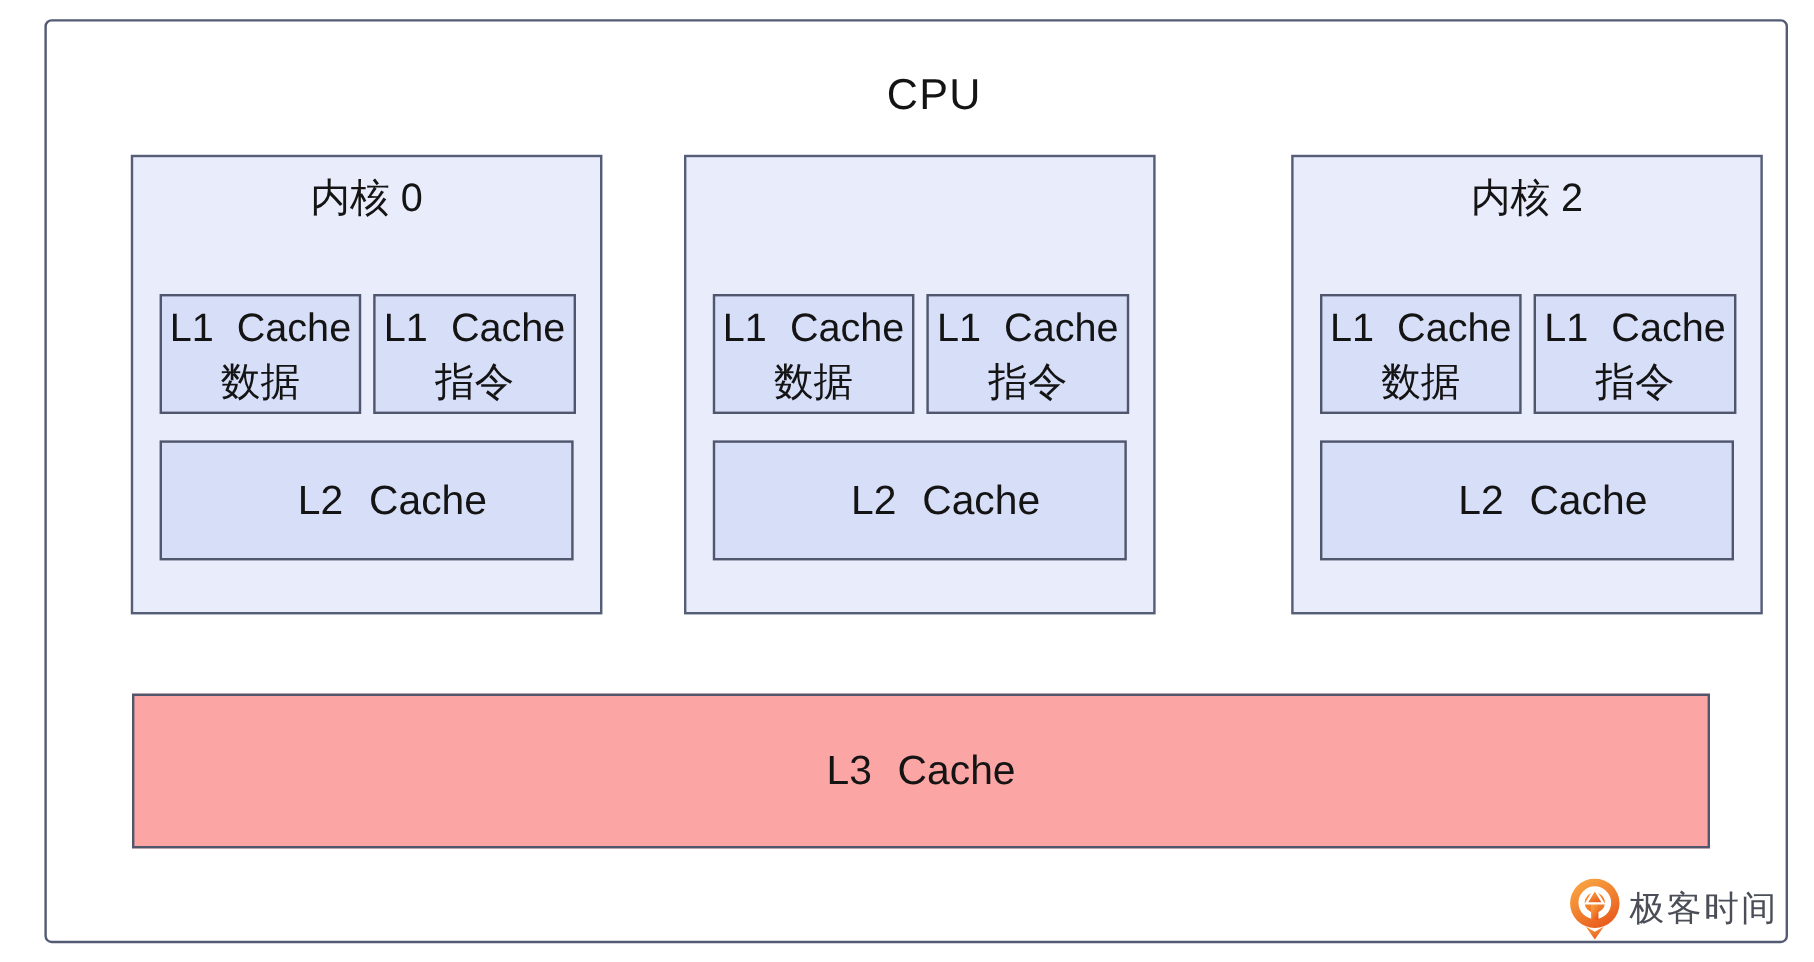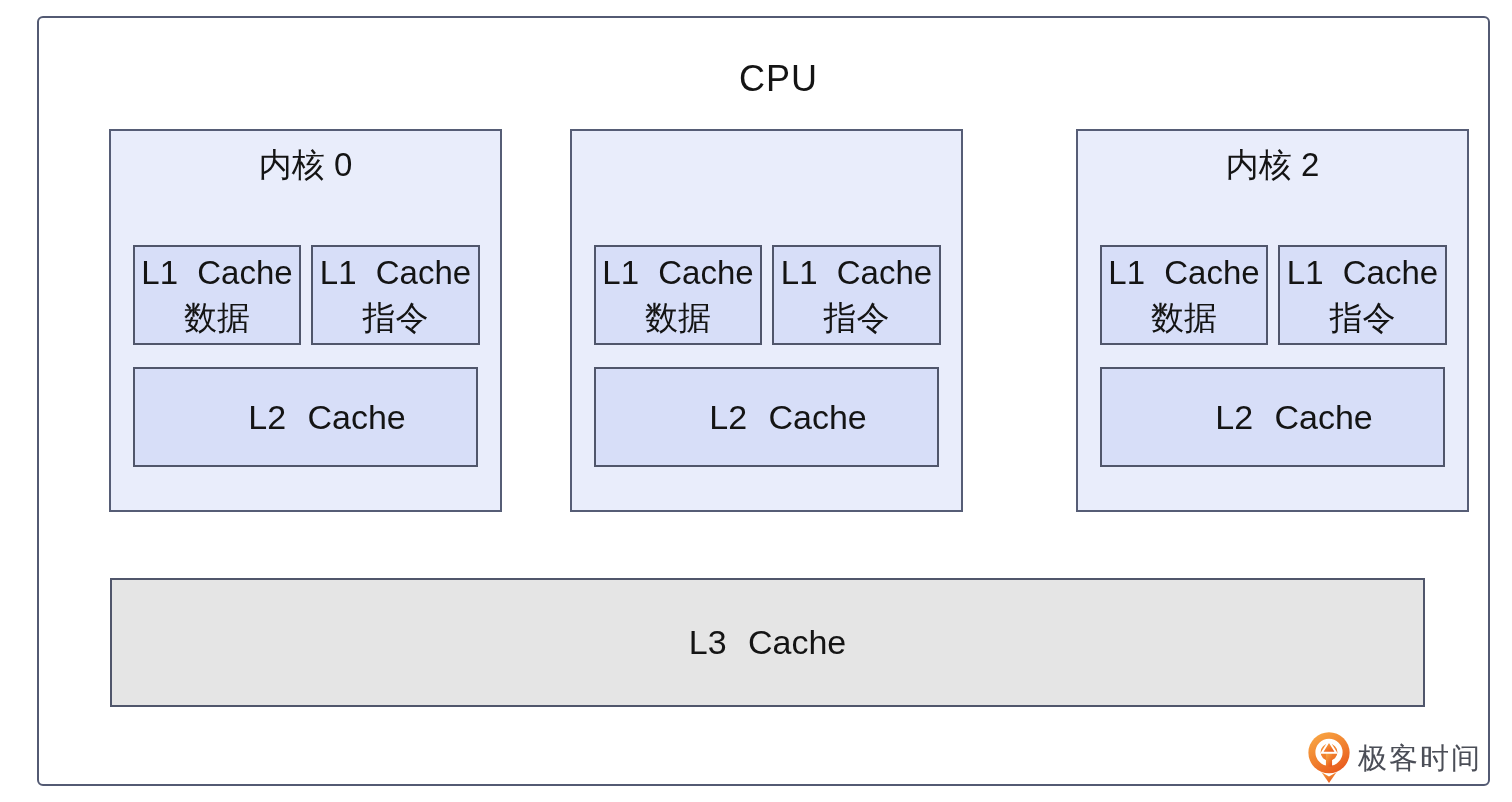--- a/index.html
+++ b/index.html
@@ -88,21 +88,21 @@
     font-size: 34px;
     word-spacing: 12px;
     padding-left: 43px;
   }
   .l3 {
     position: absolute;
     left: 71px;
     top: 560px;
     width: 1315px;
     height: 129px;
-    background: #e5e5e5;
+    background: #fca5a5;
     border: 2px solid #50566b;
     box-sizing: border-box;
     display: flex;
     align-items: center;
     justify-content: center;
     font-size: 34px;
     word-spacing: 12px;
     white-space: nowrap;
   }
   .logo {

